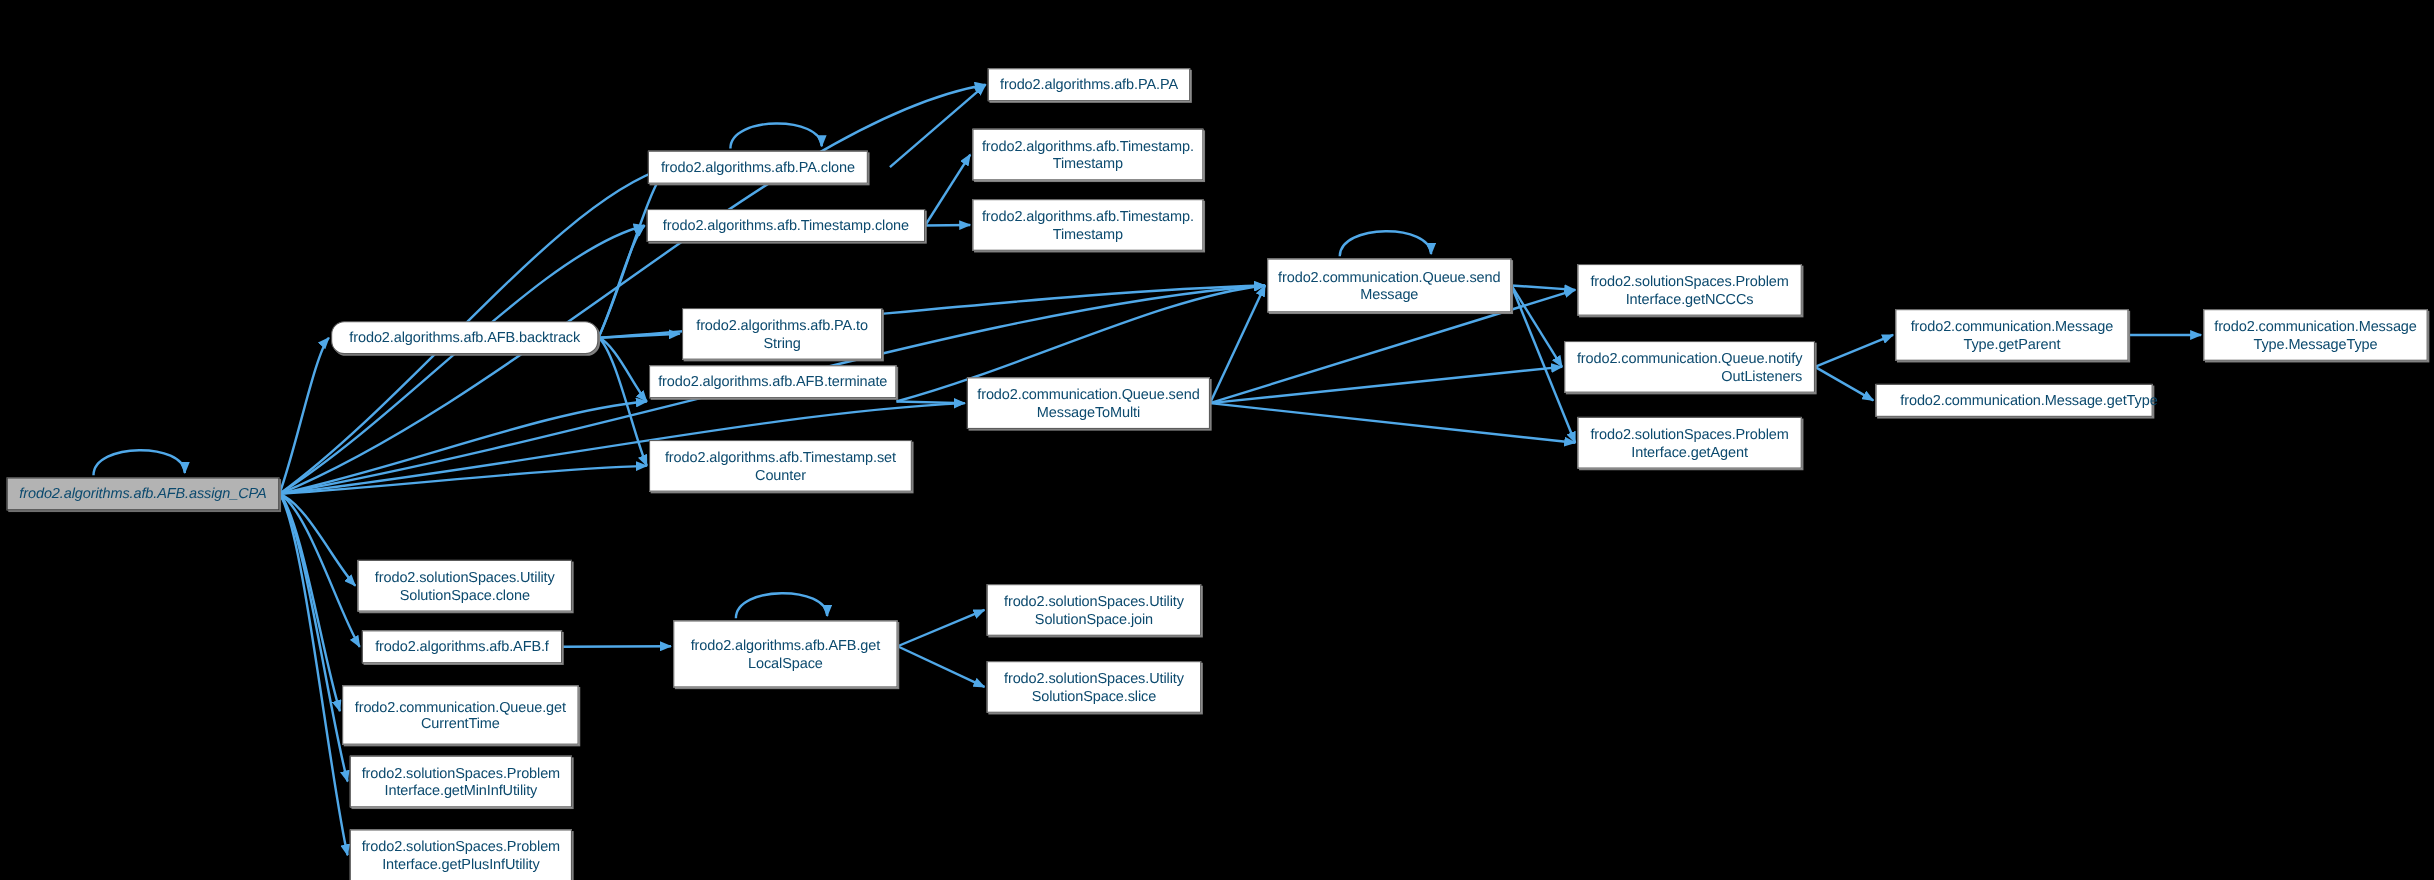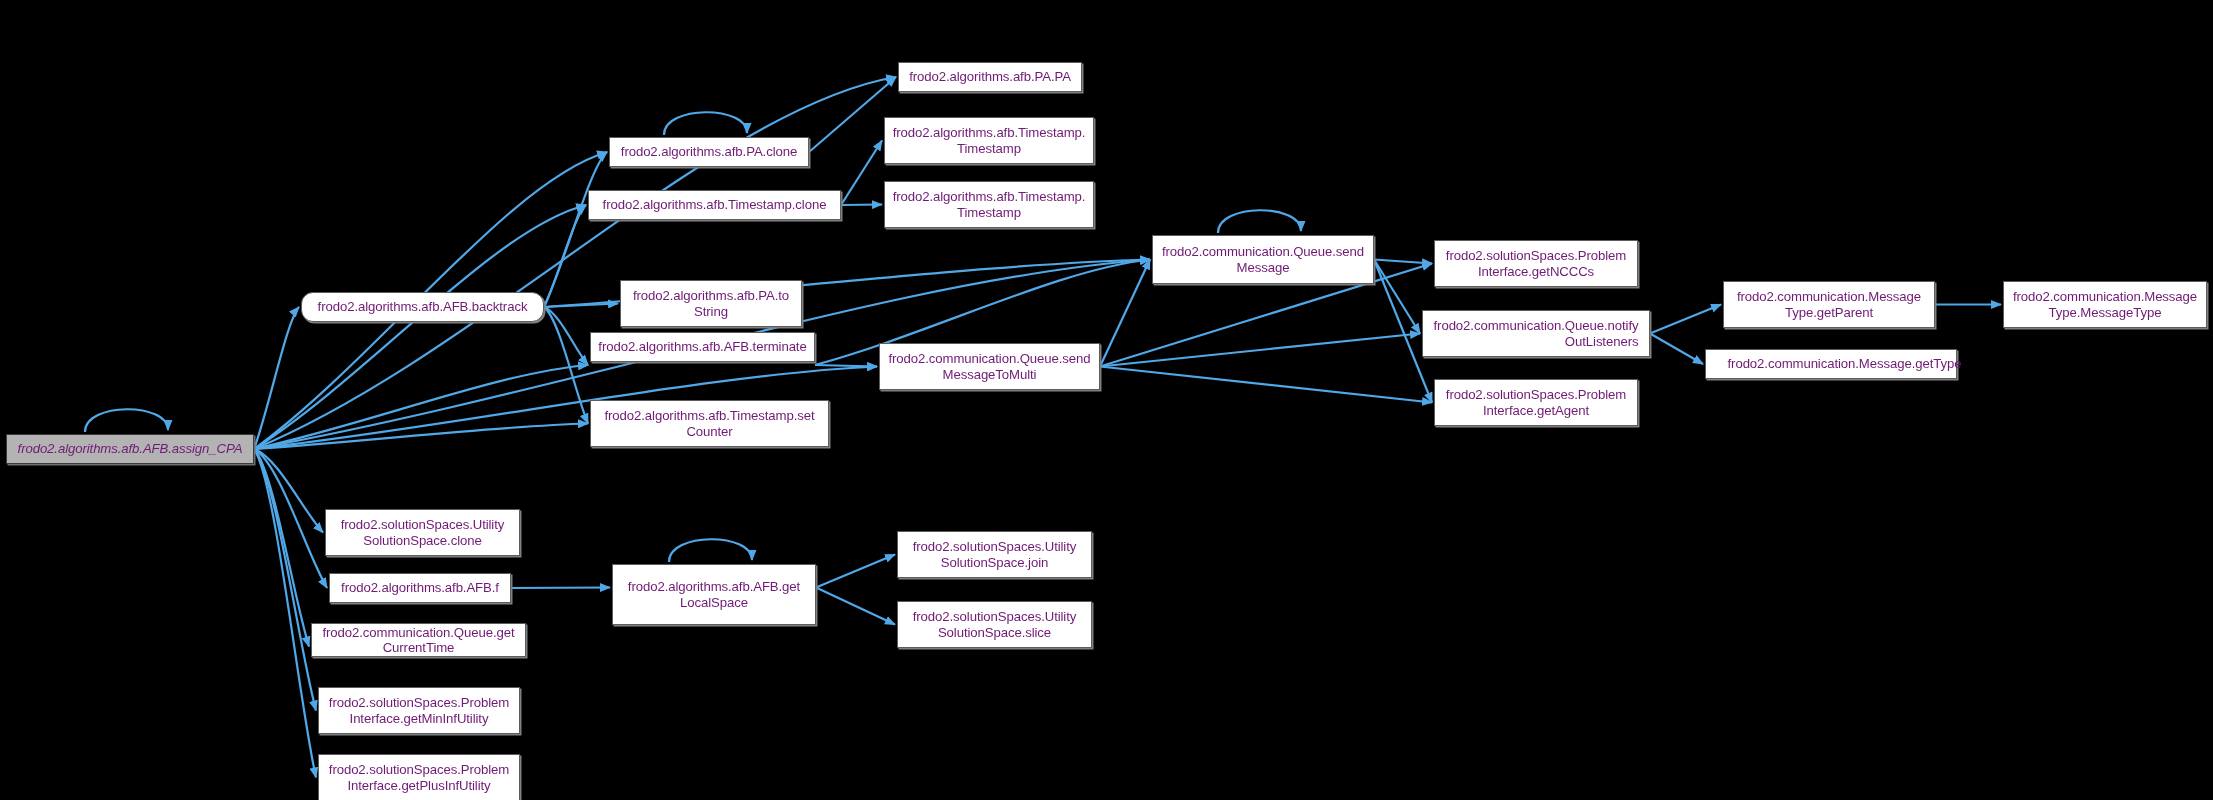--- a/index.html
+++ b/index.html
@@ -14,21 +14,21 @@
   .node{
     position:absolute;
     box-sizing:border-box;
     background:#fff;
     border:1px solid #5c5c5c;
     box-shadow:1.5px 1.5px 0 0 #808080;
     display:flex;
     align-items:center;
     justify-content:center;
     text-align:center;
-    color:#701a75;
+    color:#0c4a6e;
     font-size:13.2px;
     line-height:15.5px;
     letter-spacing:-0.1px;
     padding:1px 4px;
     white-space:pre-line;
   }
   .node.root{
     background:#b3b3b3;
     border:1px solid #3a3a3a;
     box-shadow:1.5px 1.5px 0 0 #6f6f6f;
@@ -84,21 +84,21 @@
         <path d="M 1935 304.5 L 2001 304.5" marker-end="url(#ah)"></path>
         <path d="M 511 588 L 610 587.5" marker-end="url(#ah)"></path>
         <path d="M 669 562 C 669 532, 752 532, 752 560" marker-end="url(#ah)"></path>
         <path d="M 816 587.5 L 895 554.5" marker-end="url(#ah)"></path>
         <path d="M 816 587.5 L 895 624.5" marker-end="url(#ah)"></path>
       </g>
   </svg>
   <div id="nodes">
       <div class="node root" style="left: 6px; top: 434px; width: 248px; height: 30px; font-style: italic;">frodo2.algorithms.afb.AFB.assign_CPA</div>
       <div class="node" style="left: 301px; top: 292px; width: 243px; height: 30px; border-radius: 12px;">frodo2.algorithms.afb.AFB.backtrack</div>
-      <div class="node" style="left: 609px; top: 137px; width: 200px; height: 30px;">frodo2.algorithms.afb.PA.clone</div>
+      <div class="node" style="left: 589px; top: 137px; width: 200px; height: 30px;">frodo2.algorithms.afb.PA.clone</div>
       <div class="node" style="left: 588px; top: 190px; width: 253px; height: 30px;">frodo2.algorithms.afb.Timestamp.clone</div>
       <div class="node" style="left: 898px; top: 62px; width: 184px; height: 30px;">frodo2.algorithms.afb.PA.PA</div>
       <div class="node" style="left: 884px; top: 117px; width: 210px; height: 47px;">frodo2.algorithms.afb.Timestamp.
 Timestamp</div>
       <div class="node" style="left: 884px; top: 181px; width: 210px; height: 47px;">frodo2.algorithms.afb.Timestamp.
 Timestamp</div>
       <div class="node" style="left: 620px; top: 280px; width: 182px; height: 47px;">frodo2.algorithms.afb.PA.to
 String</div>
       <div class="node" style="left: 590px; top: 332px; width: 225px; height: 30px;">frodo2.algorithms.afb.AFB.terminate</div>
       <div class="node" style="left: 590px; top: 400px; width: 239px; height: 47px;">frodo2.algorithms.afb.Timestamp.set
@@ -114,21 +114,21 @@
       <div class="node" style="left: 1434px; top: 379px; width: 204px; height: 47px;">frodo2.solutionSpaces.Problem
 Interface.getAgent</div>
       <div class="node" style="left: 1723px; top: 281px; width: 212px; height: 47px;">frodo2.communication.Message
 Type.getParent</div>
       <div class="node" style="left: 1705px; top: 349px; width: 252px; height: 30px; padding-left: 31px;">frodo2.communication.Message.getType</div>
       <div class="node" style="left: 2003px; top: 281px; width: 204px; height: 47px;">frodo2.communication.Message
 Type.MessageType</div>
       <div class="node" style="left: 325px; top: 509px; width: 195px; height: 47px;">frodo2.solutionSpaces.Utility
 SolutionSpace.clone</div>
       <div class="node" style="left: 329px; top: 573px; width: 182px; height: 30px;">frodo2.algorithms.afb.AFB.f</div>
-      <div class="node" style="left: 311px; top: 623px; width: 215px; height: 34px;">frodo2.communication.Queue.get
+      <div class="node" style="left: 311px; top: 623px; width: 215px; height: 54px;">frodo2.communication.Queue.get
 CurrentTime</div>
       <div class="node" style="left: 318px; top: 687px; width: 202px; height: 47px;">frodo2.solutionSpaces.Problem
 Interface.getMinInfUtility</div>
       <div class="node" style="left: 318px; top: 754px; width: 202px; height: 47px;">frodo2.solutionSpaces.Problem
 Interface.getPlusInfUtility</div>
       <div class="node" style="left: 612px; top: 564px; width: 204px; height: 61px;">frodo2.algorithms.afb.AFB.get
 LocalSpace</div>
       <div class="node" style="left: 897px; top: 531px; width: 195px; height: 47px;">frodo2.solutionSpaces.Utility
 SolutionSpace.join</div>
       <div class="node" style="left: 897px; top: 601px; width: 195px; height: 47px;">frodo2.solutionSpaces.Utility

